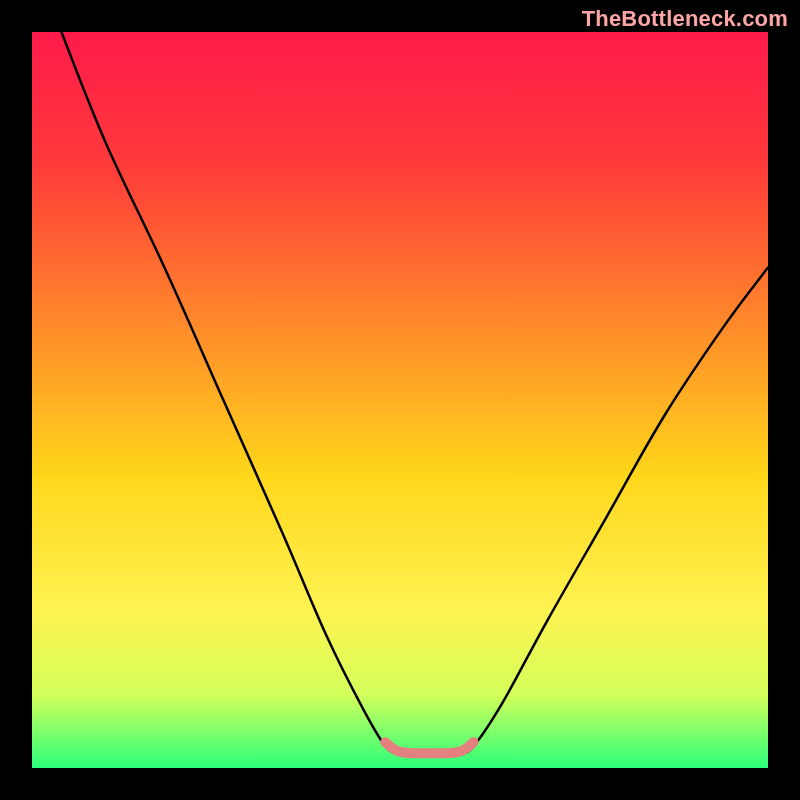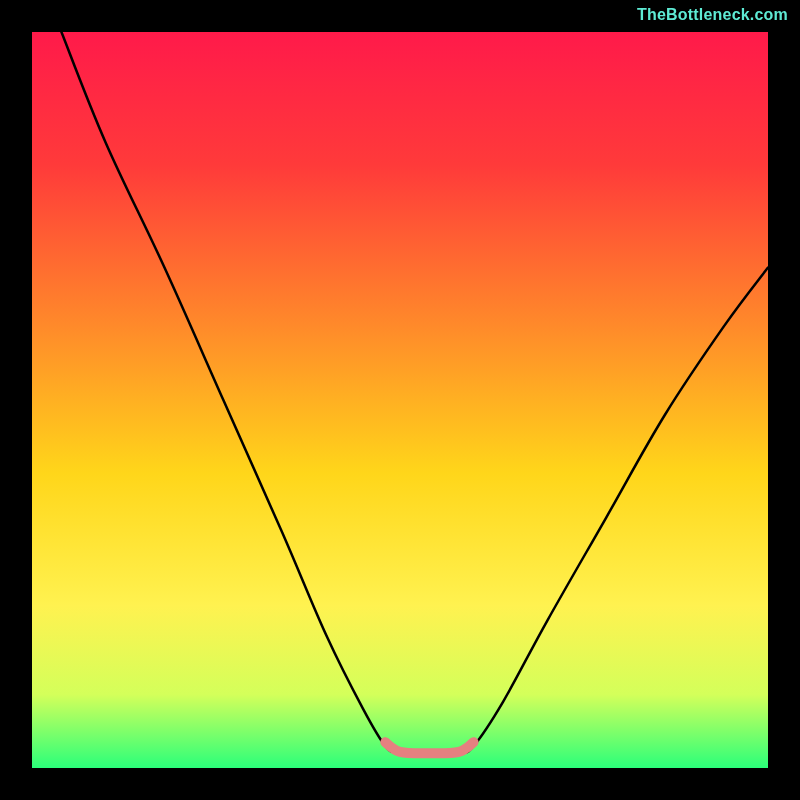--- a/index.html
+++ b/index.html
@@ -8,23 +8,23 @@
     position: relative;
     width: 800px;
     height: 800px;
     background: #000;
   }
   .watermark {
     position: absolute;
     top: 6px;
     right: 12px;
     font-family: Arial, Helvetica, sans-serif;
-    font-size: 16px;
+    font-size: 22px;
     font-weight: 600;
-    color: #5eead4;
+    color: #fca5a5;
     letter-spacing: 0.2px;
     z-index: 5;
   }
   .plot {
     position: absolute;
     left: 32px;
     top: 32px;
     width: 736px;
     height: 736px;
   }

